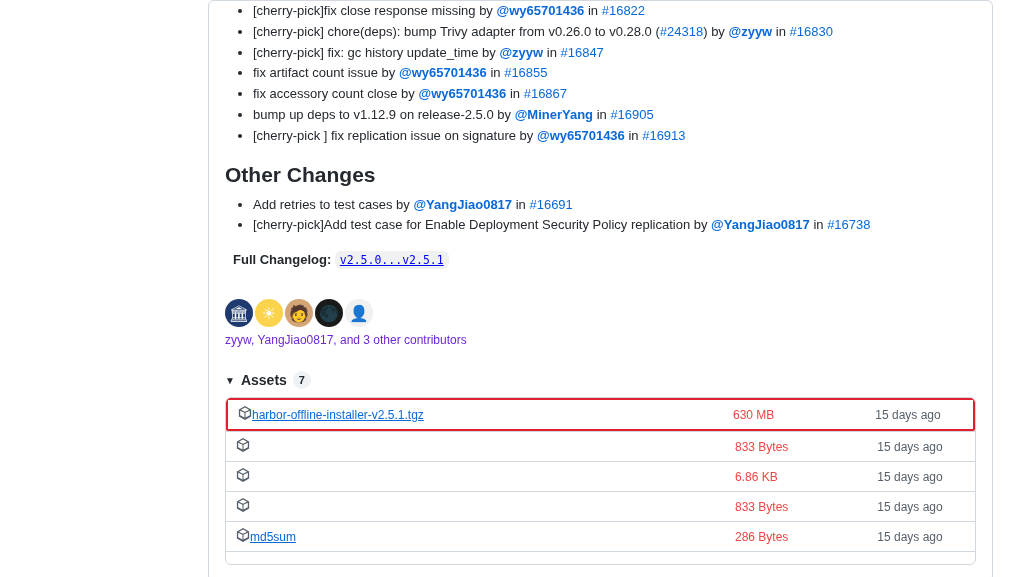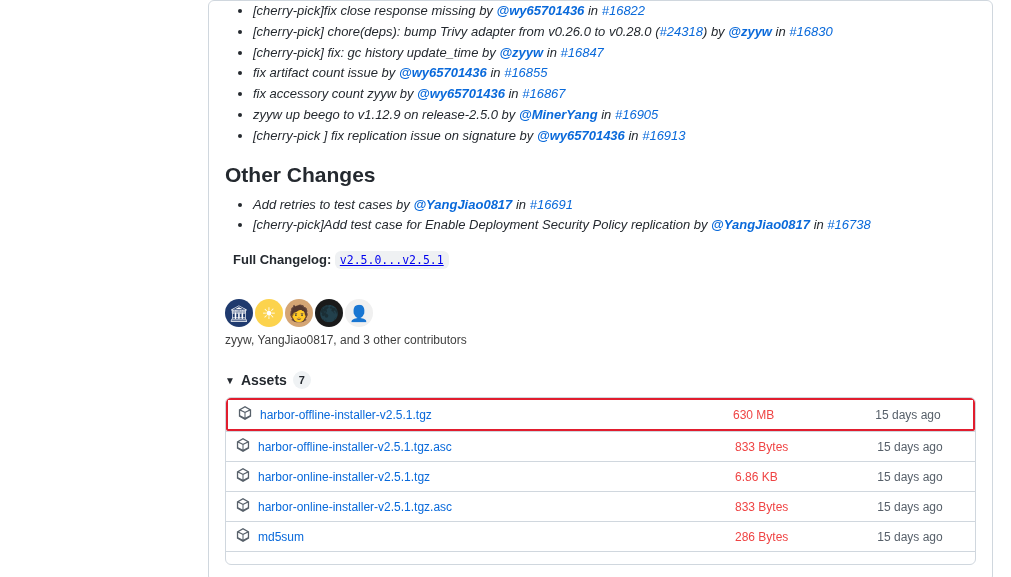--- a/index.html
+++ b/index.html
@@ -18,21 +18,20 @@
   .release-body {
     border: 1px solid #d0d7de;
     border-radius: 6px;
     padding: 0 16px 16px;
     margin-left: 190px;
     margin-right: 0;
   }
   ul.change-list {
     padding-left: 28px;
     margin: 0 0 16px;
-    font-style: italic;
   }
   ul.change-list li {
     font-size: 13px;
     line-height: 1.6;
     color: #24292f;
   }
   a.link { color: #0969da; text-decoration: none; }
   .bold { font-weight: 600; }
   h3.section-heading {
     font-size: 21px;
@@ -57,21 +56,21 @@
   .avatar {
     width: 28px; height: 28px; border-radius: 50%;
     display: inline-flex; align-items: center; justify-content: center;
     font-size: 16px; color: #fff;
   }
   .av1 { background: #1f3a6e; }
   .av2 { background: #fcd34d; }
   .av3 { background: #d4a574; }
   .av4 { background: #1a1a1a; }
   .av5 { background: #f0f0f0; color: #c2410c; }
-  .contrib-text { font-size: 12px; color: #404040; }
+  .contrib-text { font-size: 12px; color: #6d28d9; }
 
   .assets-section { margin-top: 24px; }
   .assets-header {
     font-size: 14px; font-weight: 600; display: flex; align-items: center; gap: 6px;
     cursor: pointer; user-select: none;
   }
   .assets-header .disclosure { font-size: 10px; }
   .counter {
     background: #d0d7de55; border-radius: 10px;
     padding: 0 6px; font-size: 11px; font-weight: 600;
@@ -86,39 +85,39 @@
   .asset-row {
     display: grid;
     grid-template-columns: 1fr 120px 110px;
     align-items: center;
     padding: 6px 10px;
     border-top: 1px solid #d0d7de;
     font-size: 12px;
   }
   .asset-row:first-child { border-top: none; }
   .asset-row.highlighted { border: 2px solid #e11d2e; border-radius: 2px; }
-  .asset-name { display: flex; align-items: center; gap: 8px; color: #0969da; }
+  .asset-name { display: flex; align-items: center; gap: 0; color: #0969da; text-decoration: underline; }
   .asset-name .icon { color: #57606a; flex: none; }
   .asset-size { color: #ef4444; }
   .asset-date { color: #57606a; text-align: center; }
   svg.octicon { width: 14px; height: 14px; fill: currentColor; }
 </style>
 </head>
 <body>
 
 <div class="page">
   <div class="release-body">
 
     <ul class="change-list">
         <li><span>[cherry-pick]fix close response missing by </span><a class="link bold" href="#">@wy65701436</a><span> in </span><a class="link" href="#">#16822</a></li>
         <li><span>[cherry-pick] chore(deps): bump Trivy adapter from v0.26.0 to v0.28.0 (</span><a class="link" href="#">#24318</a><span>) by </span><a class="link bold" href="#">@zyyw</a><span> in </span><a class="link" href="#">#16830</a></li>
         <li><span>[cherry-pick] fix: gc history update_time by </span><a class="link bold" href="#">@zyyw</a><span> in </span><a class="link" href="#">#16847</a></li>
         <li><span>fix artifact count issue by </span><a class="link bold" href="#">@wy65701436</a><span> in </span><a class="link" href="#">#16855</a></li>
-        <li><span>fix accessory count zyyw by </span><a class="link bold" href="#">@wy65701436</a><span> in </span><a class="link" href="#">#16867</a></li>
-        <li><span>zyyw up beego to v1.12.9 on release-2.5.0 by </span><a class="link bold" href="#">@MinerYang</a><span> in </span><a class="link" href="#">#16905</a></li>
+        <li><span>fix accessory count close by </span><a class="link bold" href="#">@wy65701436</a><span> in </span><a class="link" href="#">#16867</a></li>
+        <li><span>bump up deps to v1.12.9 on release-2.5.0 by </span><a class="link bold" href="#">@MinerYang</a><span> in </span><a class="link" href="#">#16905</a></li>
         <li><span>[cherry-pick ] fix replication issue on signature by </span><a class="link bold" href="#">@wy65701436</a><span> in </span><a class="link" href="#">#16913</a></li>
       </ul>
 
     <h3 class="section-heading">Other Changes</h3>
     <ul class="change-list">
         <li><span>Add retries to test cases by </span><a class="link bold" href="#">@YangJiao0817</a><span> in </span><a class="link" href="#">#16691</a></li>
         <li><span>[cherry-pick]Add test case for Enable Deployment Security Policy replication by </span><a class="link bold" href="#">@YangJiao0817</a><span> in </span><a class="link" href="#">#16738</a></li>
       </ul>
 
     <div class="changelog">
@@ -152,41 +151,38 @@
               <a href="#" class="link">harbor-offline-installer-v2.5.1.tgz</a>
             </div>
             <div class="asset-size">630 MB</div>
             <div class="asset-date">15 days ago</div>
           </div>
           <div class="asset-row">
             <div class="asset-name">
               <span class="icon"><svg class="octicon" viewBox="0 0 16 16">
                   <path d="M8 0l7 4v8l-7 4-7-4V4l7-4zM2.5 5.3v5.4L7.4 13V7.8L2.5 5.3zm11 0L8.6 7.8V13l4.9-2.3V5.3zM8 1.7L3.4 4.3 8 6.6l4.6-2.3L8 1.7z"></path>
                 </svg></span>
-              <a href="#" class="link">harbor-offline-installer-v2.5.1.tgz.asc</a>
             </div>
             <div class="asset-size">833 Bytes</div>
             <div class="asset-date">15 days ago</div>
           </div>
           <div class="asset-row">
             <div class="asset-name">
               <span class="icon"><svg class="octicon" viewBox="0 0 16 16">
                   <path d="M8 0l7 4v8l-7 4-7-4V4l7-4zM2.5 5.3v5.4L7.4 13V7.8L2.5 5.3zm11 0L8.6 7.8V13l4.9-2.3V5.3zM8 1.7L3.4 4.3 8 6.6l4.6-2.3L8 1.7z"></path>
                 </svg></span>
-              <a href="#" class="link">harbor-online-installer-v2.5.1.tgz</a>
             </div>
             <div class="asset-size">6.86 KB</div>
             <div class="asset-date">15 days ago</div>
           </div>
           <div class="asset-row">
             <div class="asset-name">
               <span class="icon"><svg class="octicon" viewBox="0 0 16 16">
                   <path d="M8 0l7 4v8l-7 4-7-4V4l7-4zM2.5 5.3v5.4L7.4 13V7.8L2.5 5.3zm11 0L8.6 7.8V13l4.9-2.3V5.3zM8 1.7L3.4 4.3 8 6.6l4.6-2.3L8 1.7z"></path>
                 </svg></span>
-              <a href="#" class="link">harbor-online-installer-v2.5.1.tgz.asc</a>
             </div>
             <div class="asset-size">833 Bytes</div>
             <div class="asset-date">15 days ago</div>
           </div>
           <div class="asset-row">
             <div class="asset-name">
               <span class="icon"><svg class="octicon" viewBox="0 0 16 16">
                   <path d="M8 0l7 4v8l-7 4-7-4V4l7-4zM2.5 5.3v5.4L7.4 13V7.8L2.5 5.3zm11 0L8.6 7.8V13l4.9-2.3V5.3zM8 1.7L3.4 4.3 8 6.6l4.6-2.3L8 1.7z"></path>
                 </svg></span>
               <a href="#" class="link">md5sum</a>

